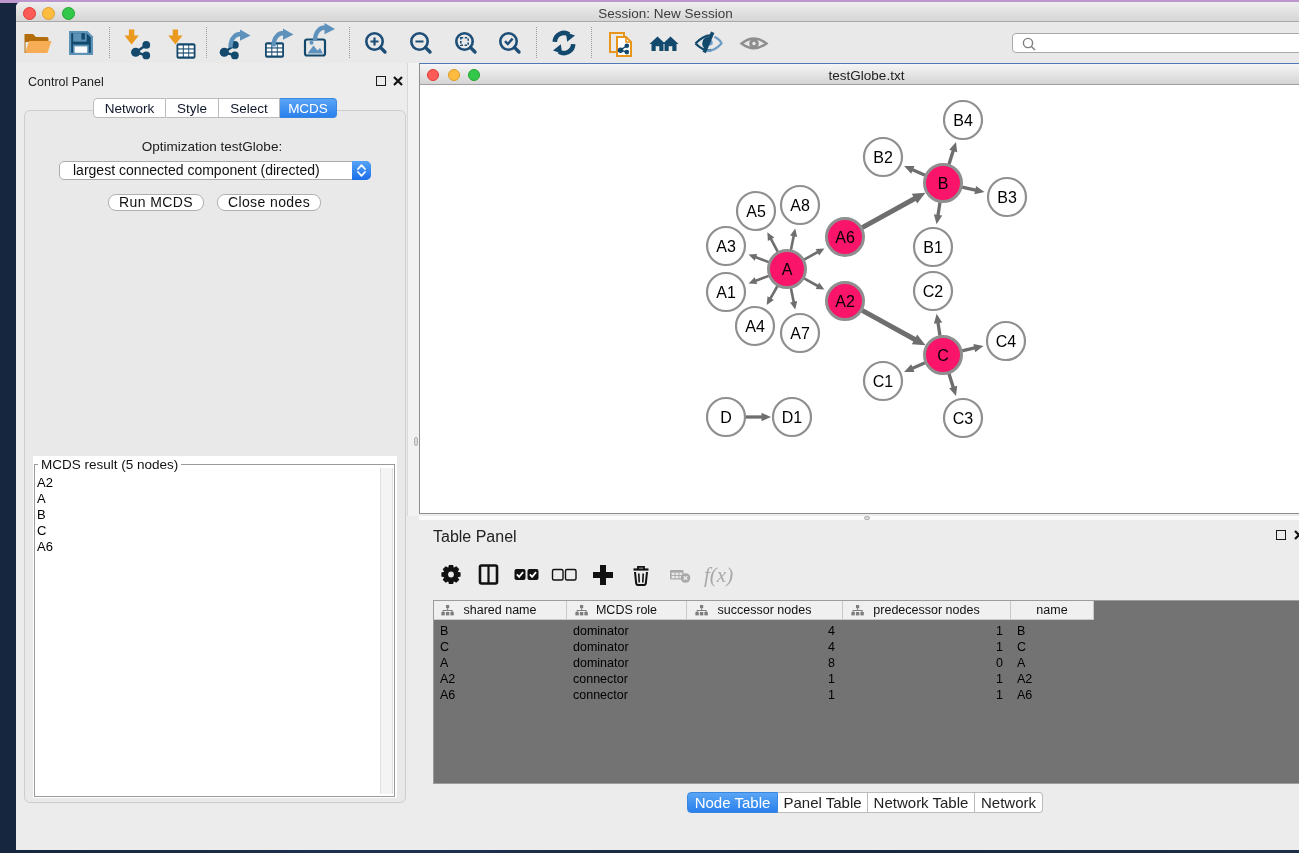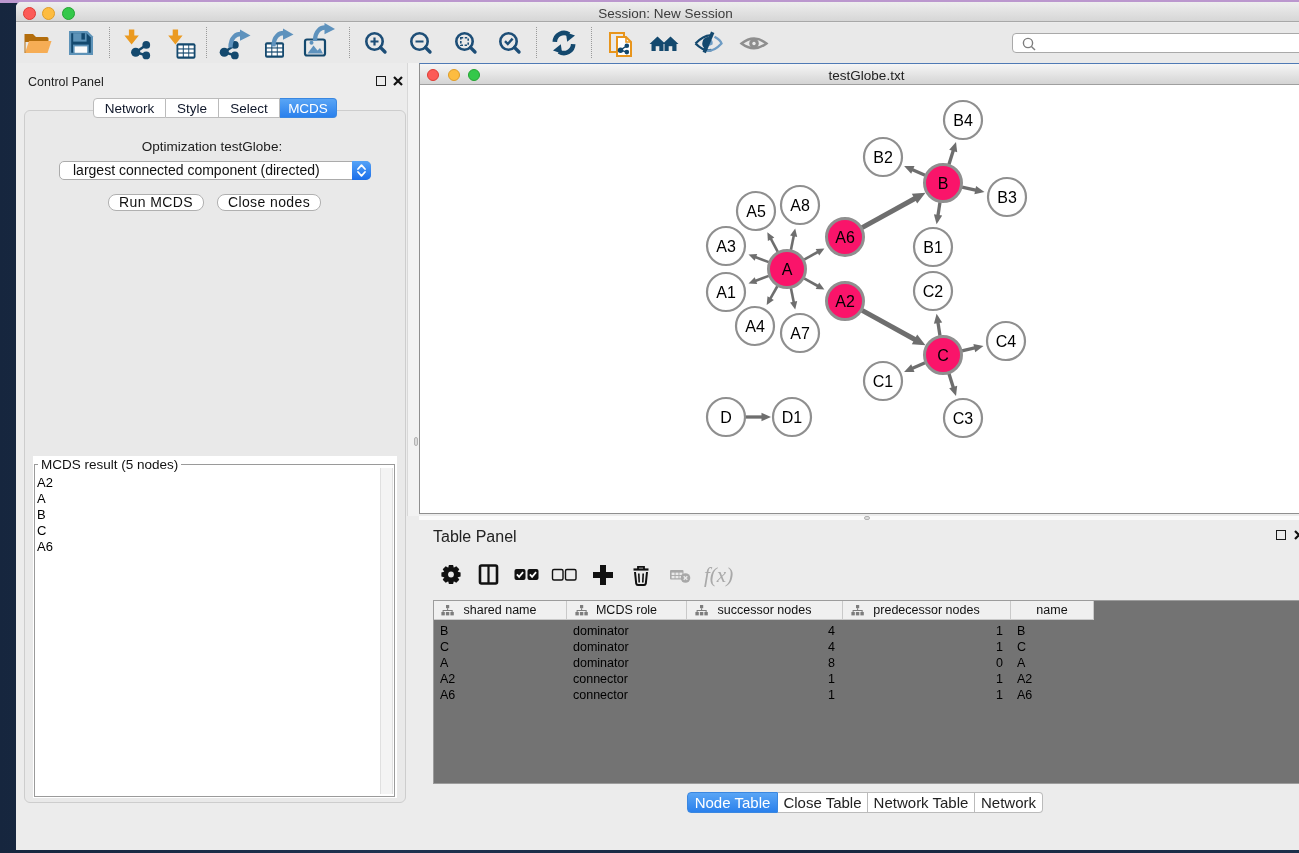--- a/index.html
+++ b/index.html
@@ -457,21 +457,21 @@
       <div class="trow" style="left:409px;top:70px;width:160px;text-align:right">1</div>
       <div class="trow" style="left:583px;top:70px;width:80px">A2</div>
       <div class="trow" style="left:6px;top:86px;width:120px">A6</div>
       <div class="trow" style="left:139px;top:86px;width:114px">connector</div>
       <div class="trow" style="left:253px;top:86px;width:148px;text-align:right">1</div>
       <div class="trow" style="left:409px;top:86px;width:160px;text-align:right">1</div>
       <div class="trow" style="left:583px;top:86px;width:80px">A6</div>
     </div>
     <div class="btabs">
       <div class="btab first sel" style="width:91px">Node Table</div>
-      <div class="btab" style="width:90px">Close Table</div>
+      <div class="btab" style="width:90px">Panel Table</div>
       <div class="btab" style="width:107px">Network Table</div>
       <div class="btab last" style="width:68px">Network</div>
     </div>
   </div>
 
   <div style="position:absolute;left:403px;top:514px;width:896px;height:4px;background:#fbfbfb"></div>
   <div style="position:absolute;left:391px;top:61px;width:12px;height:453px;background:#f2f2f2;border-left:1px solid #d8d8d8"></div>
   <div class="divh"></div>
   <div class="divv"></div>
 </div>

